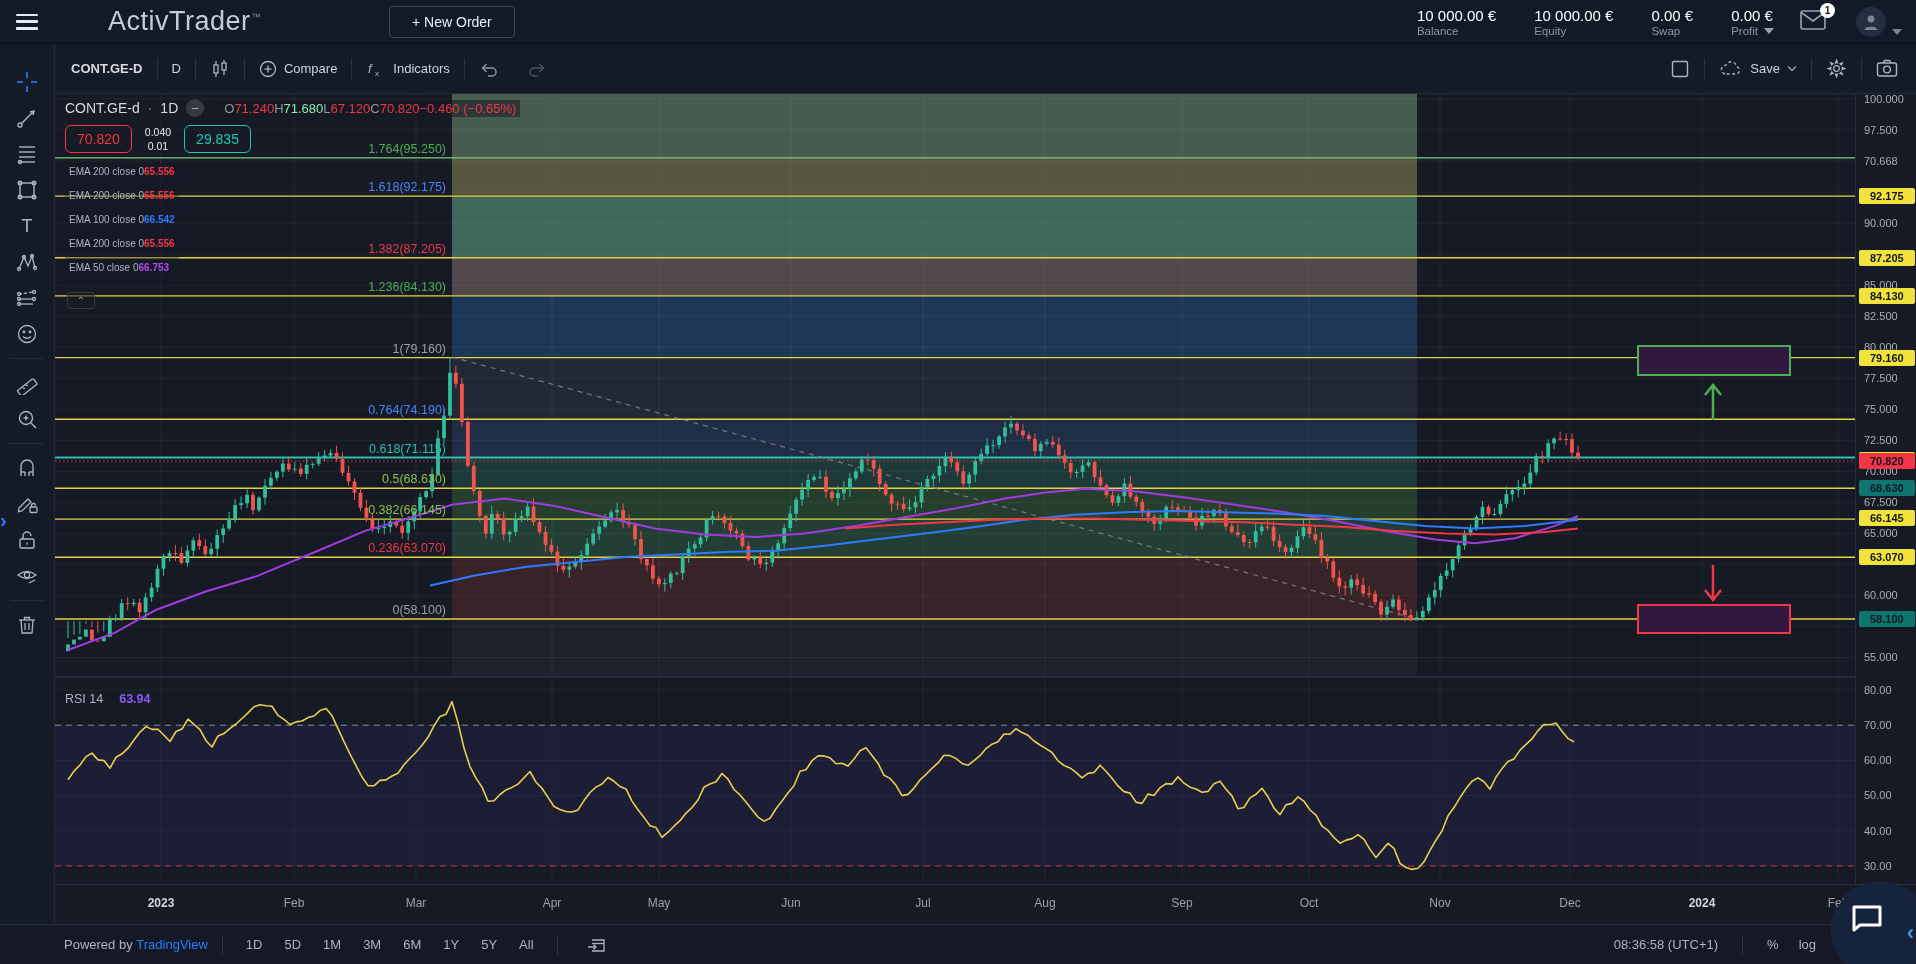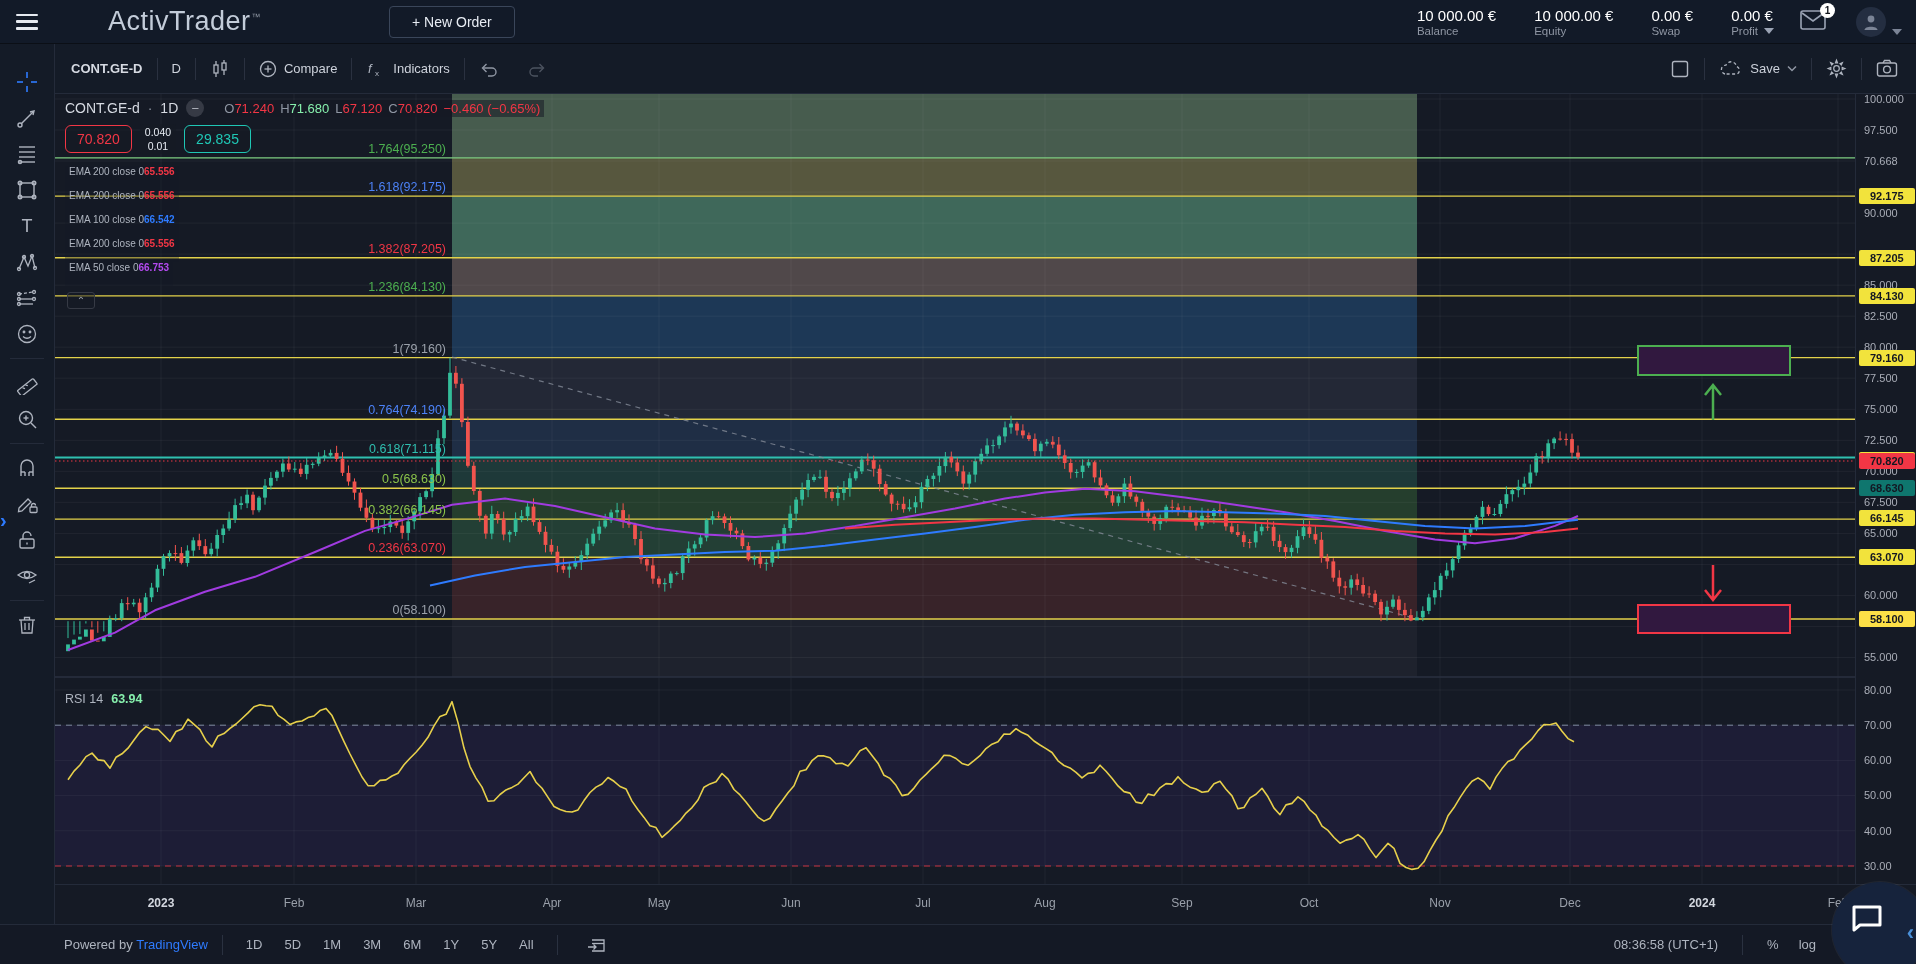--- a/index.html
+++ b/index.html
@@ -47,21 +47,21 @@
   
   .chart-wrap{height:790px;flex:0 0 790px;display:flex;position:relative}
   .plot{width:1800px;flex:0 0 1800px;height:790px;position:relative;background:#151a25}
   .plot svg{position:absolute;left:0;top:0}
   .axis{width:61px;flex:0 0 61px;position:relative;background:#151a25;border-left:1px solid #242b3a}
   .tick{position:absolute;left:8px;font-size:11px;color:#a9adb7;transform:translateY(-50%);white-space:nowrap}
   .chip{position:absolute;left:3px;padding:2px 11px;font-size:11px;font-weight:700;border-radius:2px;color:#131722;transform:translateY(-50%);white-space:nowrap}
 
   
   .legend1{position:absolute;left:10px;top:5px;display:flex;align-items:center;gap:8px;font-size:14px;color:#d6dae2;z-index:5}
-  .legend1 .ohlc{font-size:13px;color:#8f96a3;display:flex;gap:6px;margin-left:8px;background:rgba(21,26,37,.55);padding:1px 4px}
+  .legend1 .ohlc{font-size:13px;color:#8f96a3;display:flex;margin-left:8px;background:rgba(21,26,37,.55);padding:1px 4px}
   .minus-btn{width:18px;height:18px;border-radius:50%;background:#363a45;color:#b2b5be;display:flex;align-items:center;justify-content:center;font-size:13px;cursor:pointer}
   .quote-row{position:absolute;left:10px;top:30px;display:flex;align-items:center;gap:8px;z-index:5}
   .bid{border:1px solid #f23645;color:#f23645;border-radius:6px;padding:5px 11px;font-size:14px;background:rgba(21,26,37,.6);cursor:pointer}
   .ask{border:1px solid #1fc7b5;color:#1fc7b5;border-radius:6px;padding:5px 11px;font-size:14px;background:rgba(21,26,37,.6);cursor:pointer}
   .spread{display:flex;flex-direction:column;align-items:center;color:#e8edf4;font-size:10.5px;line-height:1.35;background:rgba(21,26,37,.6);padding:1px 5px;border-radius:3px}
   .ema-rows{position:absolute;left:10px;top:72px;z-index:5}
   .ema-row{height:24px;display:flex;gap:0;font-size:10px;color:#aeb4bf;background:rgba(21,26,37,.35);padding:0 4px;width:fit-content}
   .collapse-btn{position:absolute;left:12px;top:198px;width:28px;height:17px;border:1px solid #363a45;border-radius:3px;color:#9aa0aa;font-size:10px;display:flex;align-items:center;justify-content:center;cursor:pointer;background:rgba(21,26,37,.5);z-index:5}
   .rsi-legend{position:absolute;left:10px;top:598px;display:flex;gap:8px;font-size:12.5px;color:#aeb4bf;z-index:5}
 
@@ -1024,28 +1024,28 @@
                 <b style="color: rgb(242, 54, 69);">65.556</b>
               </div>
             <div class="ema-row">
                 <span>EMA 50 close 0</span>
                 <b style="color: rgb(180, 74, 240);">66.753</b>
               </div>
           </div>
           <div class="collapse-btn">⌃</div>
           <div class="rsi-legend">
             <span>RSI 14</span>
-            <b style="color: #86efac;">63.94</b>
+            <b style="color: #8b5cf6; margin-left: 8px;">63.94</b>
           </div>
         </div>
         <div class="axis" id="price-axis">
             <div class="tick" style="top: 5px;">100.000</div>
             <div class="tick" style="top: 36px;">97.500</div>
             <div class="tick" style="top: 67px;">70.668</div>
-            <div class="tick" style="top: 119px;">90.000</div>
+            <div class="tick" style="top: 129px;">90.000</div>
             <div class="tick" style="top: 191px;">85.000</div>
             <div class="tick" style="top: 222px;">82.500</div>
             <div class="tick" style="top: 253px;">80.000</div>
             <div class="tick" style="top: 284px;">77.500</div>
             <div class="tick" style="top: 315px;">75.000</div>
             <div class="tick" style="top: 346px;">72.500</div>
             <div class="tick" style="top: 377px;">70.000</div>
             <div class="tick" style="top: 408px;">67.500</div>
             <div class="tick" style="top: 439px;">65.000</div>
             <div class="tick" style="top: 501px;">60.000</div>
@@ -1057,21 +1057,21 @@
             <div class="tick" style="top: 737px;">40.00</div>
             <div class="tick" style="top: 772px;">30.00</div>
             <div class="chip" style="top: 102px; background: rgb(242, 227, 60);">92.175</div>
             <div class="chip" style="top: 164px; background: rgb(242, 227, 60);">87.205</div>
             <div class="chip" style="top: 202px; background: rgb(242, 227, 60);">84.130</div>
             <div class="chip" style="top: 264px; background: rgb(242, 227, 60);">79.160</div>
             <div class="chip" style="top: 326px; background: rgb(242, 227, 60); margin-top: 40px;">74.190</div>
             <div class="chip" style="top: 394px; background: #0f766e;">68.630</div>
             <div class="chip" style="top: 424px; background: rgb(242, 227, 60);">66.145</div>
             <div class="chip" style="top: 463px; background: rgb(242, 227, 60);">63.070</div>
-            <div class="chip" style="top: 525px; background: #fde047;">58.100</div>
+            <div class="chip" style="top: 525px; background: #0f766e;">58.100</div>
             <div class="chip" style="top: 367px; background: rgb(242, 54, 69);">70.820</div>
           </div>
       </div>
 
       <div class="time-axis" id="time-axis">
           <div class="month strong" style="left: 106px;">2023</div>
           <div class="month" style="left: 239px;">Feb</div>
           <div class="month" style="left: 361px;">Mar</div>
           <div class="month" style="left: 497px;">Apr</div>
           <div class="month" style="left: 604px;">May</div>

